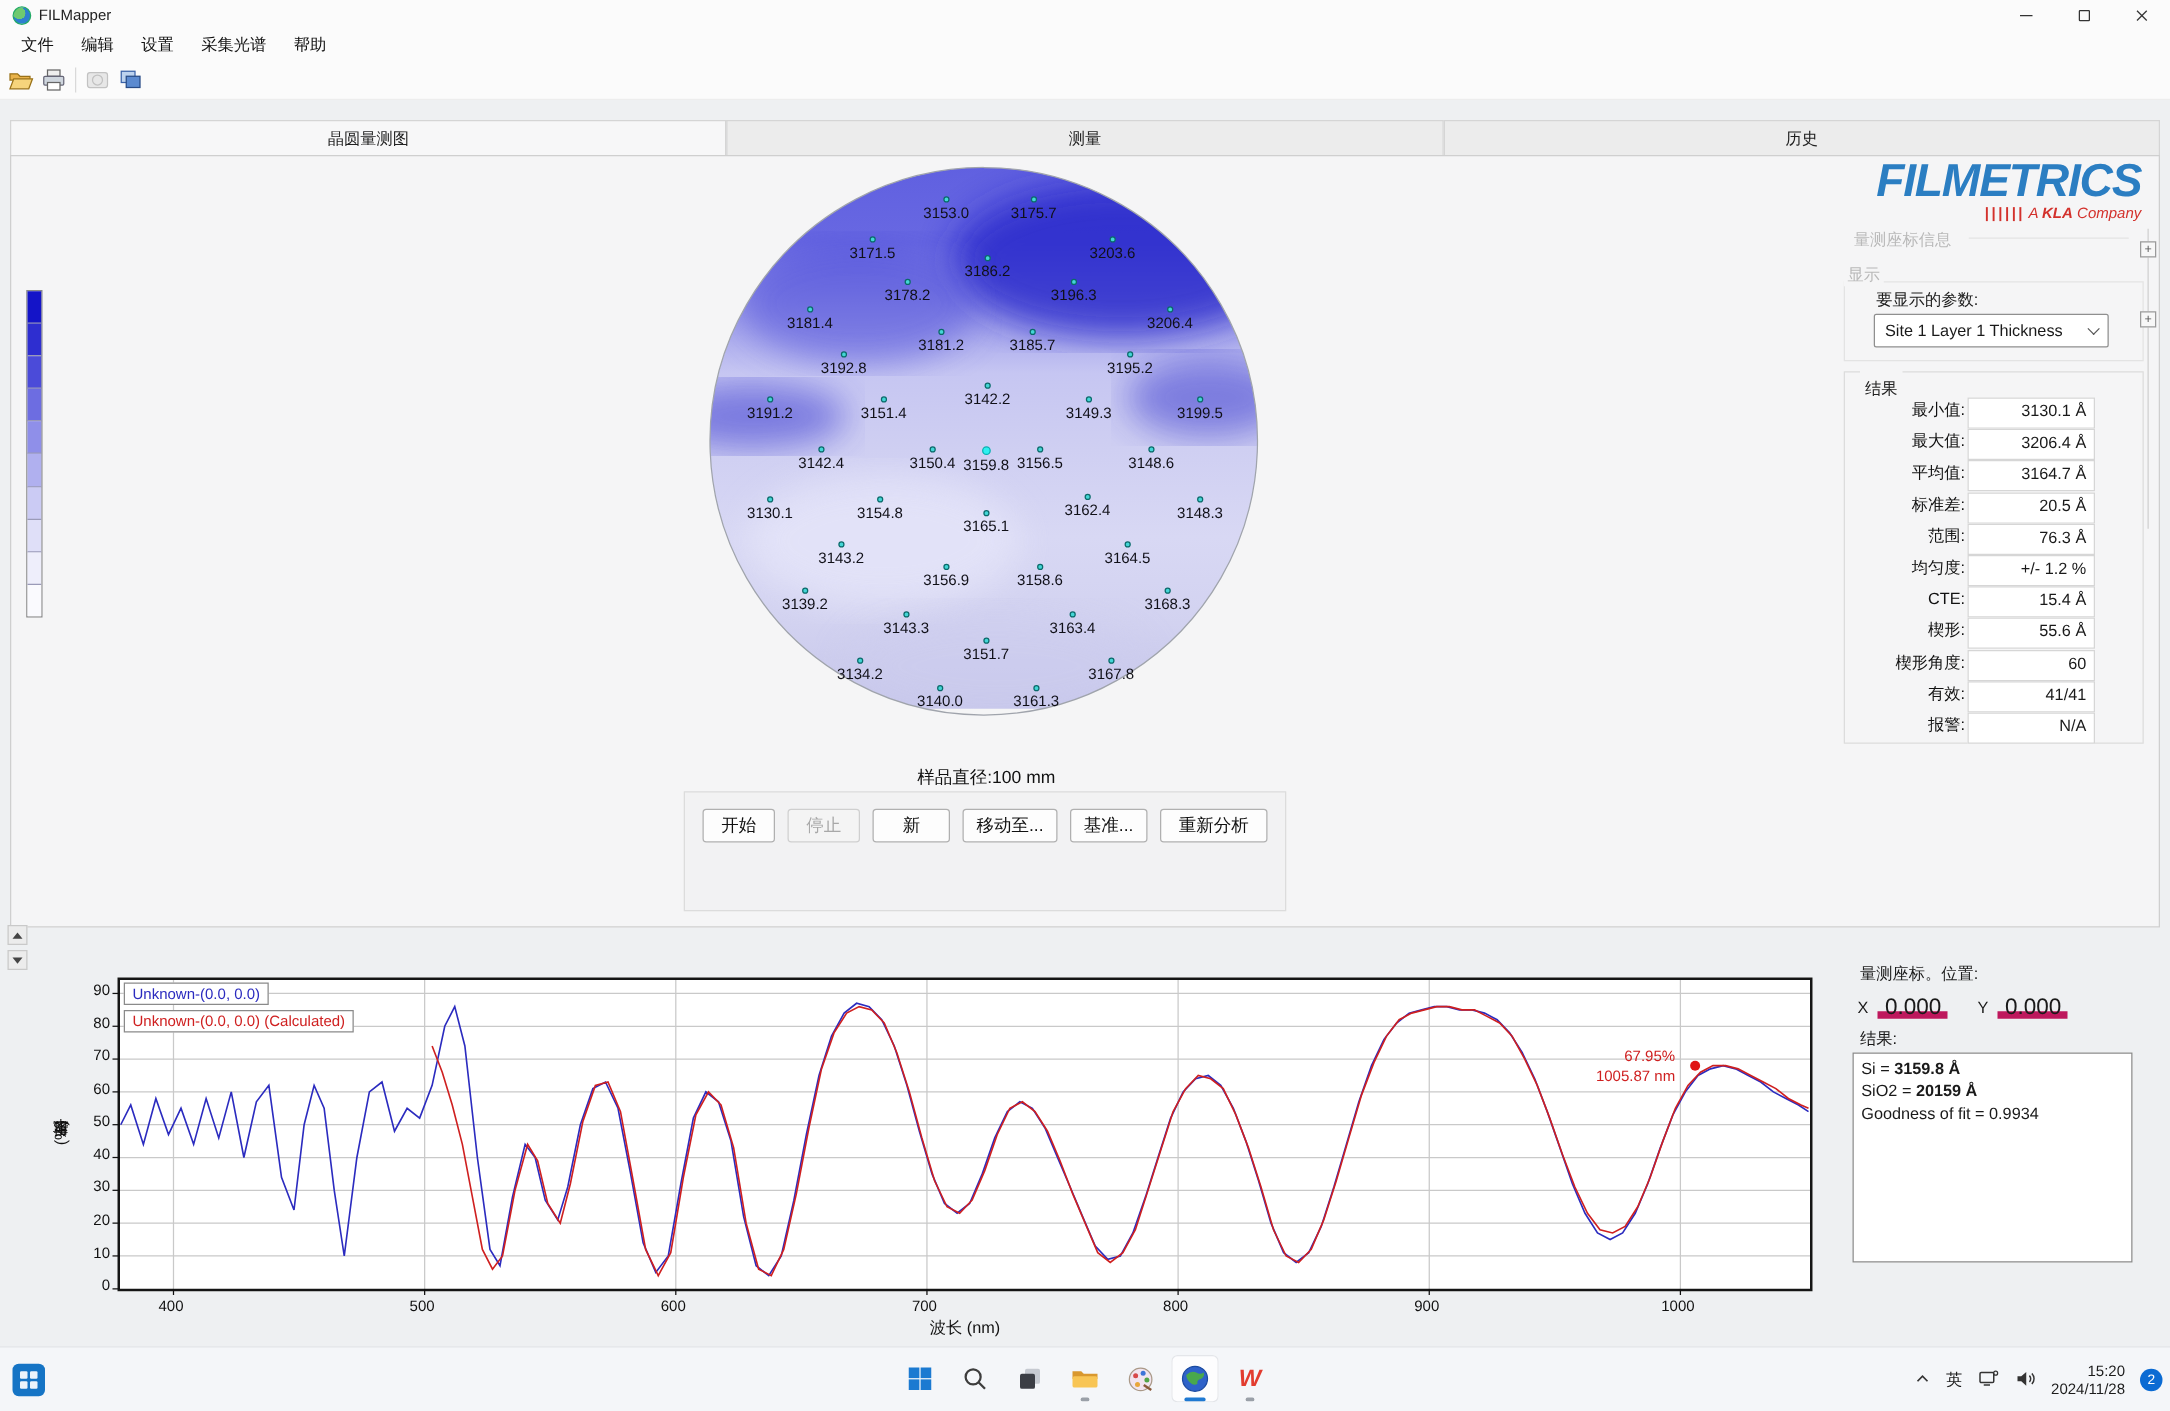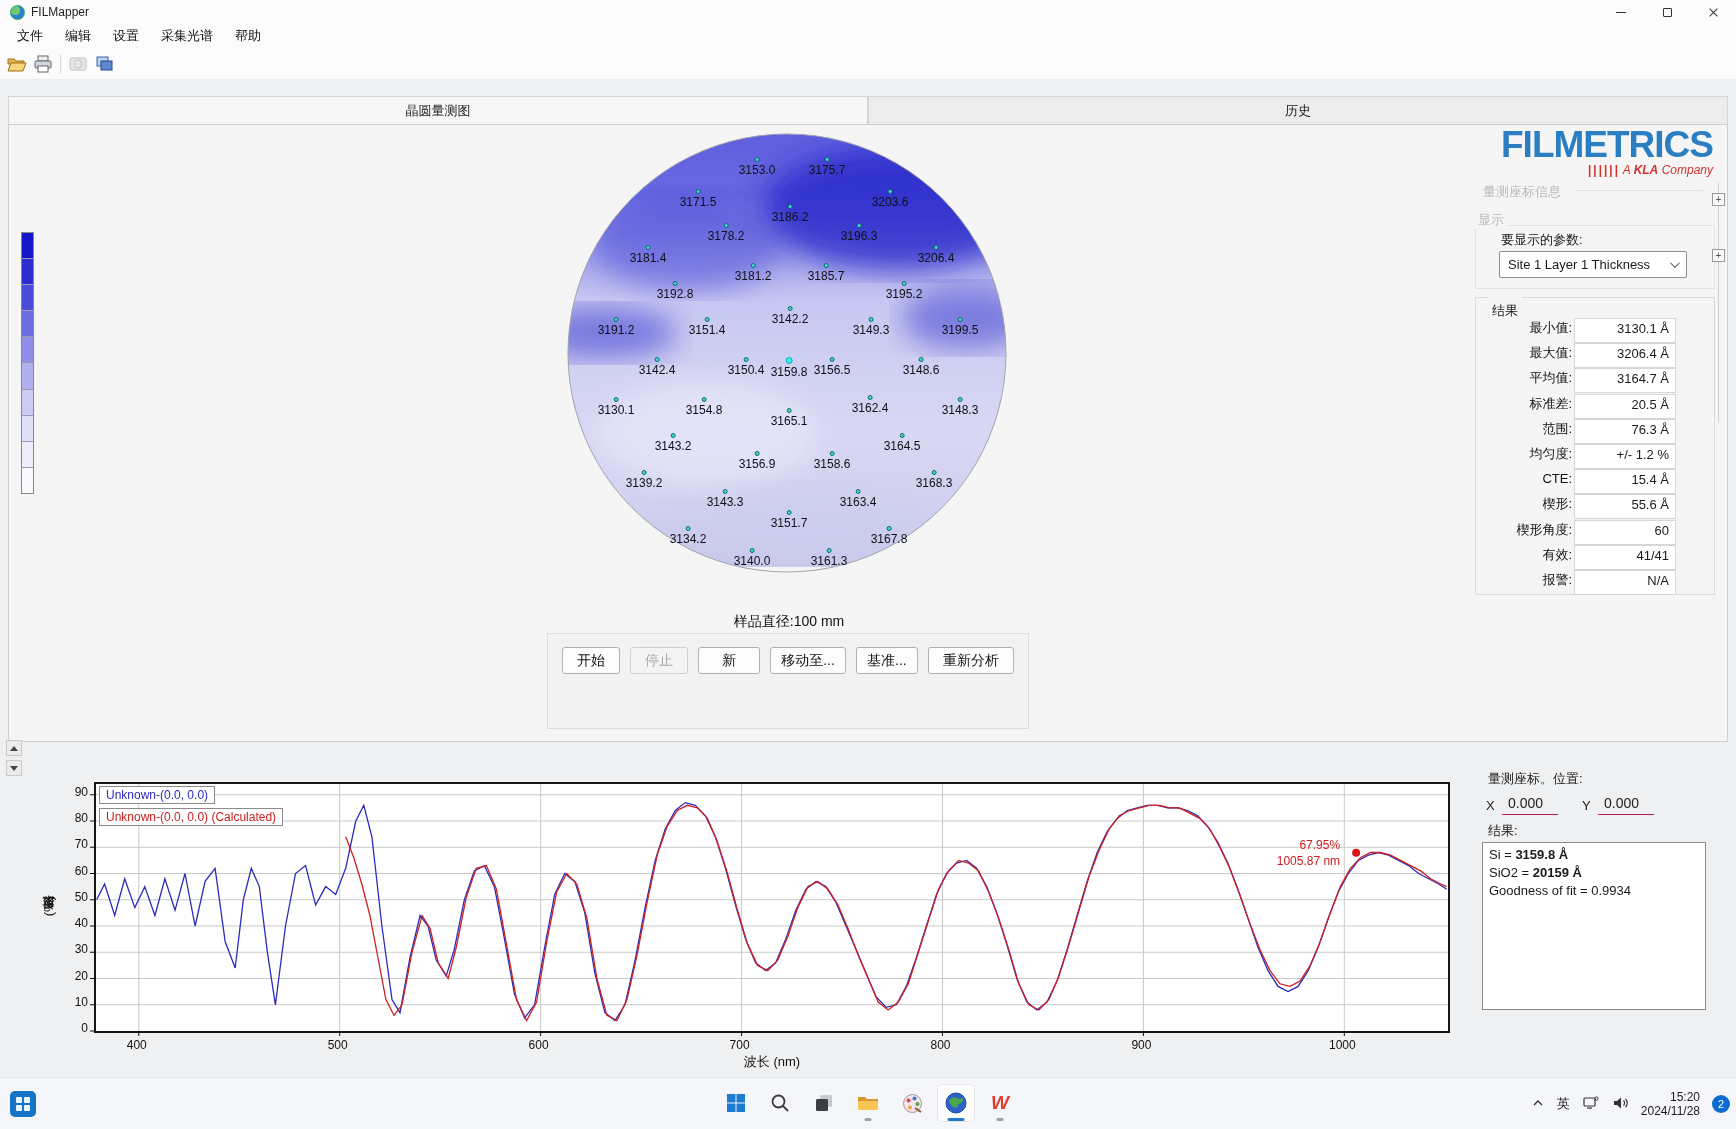--- a/index.html
+++ b/index.html
@@ -58,21 +58,21 @@
   .btn.disabled{color:#a8a8a8;border-color:#cfcfcf;background:#f4f4f4}
   #recipe-row{position:absolute;left:18px;top:56px;right:14px;height:26px;display:flex;align-items:center}
   #recipe-label{font-size:14px;margin-right:8px}
   #recipe-combo{position:relative;width:206px;height:24px;background:#fff;border:1px solid #8f8f8f;font-size:13px;display:flex;align-items:center;padding-left:6px}
   #recipe-arrow{position:absolute;right:1px;top:1px;width:20px;height:20px;background:#f2f2f2;border-left:1px solid #bbb;display:flex;align-items:center;justify-content:center}
   .tri-down{width:0;height:0;border-left:4px solid transparent;border-right:4px solid transparent;border-top:5px solid #333}
   #edit-btn{margin-left:46px;width:74px}
 
   
   #logo{position:absolute;left:1452px;top:0px;width:252px;text-align:right}
-  #logo-name{font-size:37px;font-weight:800;color:#2b7ec2;letter-spacing:-1px;line-height:40px}
+  #logo-name{font-size:37px;font-weight:800;font-style:italic;color:#2b7ec2;letter-spacing:-1px;line-height:40px}
   #logo-sub{font-size:12px;font-style:italic;color:#d3312c;margin-top:-2px}
   #logo-sub .bars{letter-spacing:2px;font-weight:700}
   #logo-sub .kla{font-weight:800}
   .gray-title{position:absolute;color:#b9b9b9;font-size:13px;background:#f5f5f6;padding:0 3px;z-index:2}
   .gray-line{position:absolute;height:1px;background:#e3e3e3}
   .pin-btn{position:absolute;width:13px;height:13px;border:1px solid #9a9a9a;background:#f7f7f7;font-size:10px;line-height:11px;text-align:center;color:#555}
   .vline{position:absolute;width:1px;background:#d0d0d0}
   #disp-group{position:absolute;left:1466px;top:100px;width:240px;height:64px;border:1px solid #e3e3e3}
   #param-label{position:absolute;left:1492px;top:106px;font-size:13px}
   #param-combo{position:absolute;left:1490px;top:126px;width:188px;height:27px;background:#fff;border:1px solid #8f8f8f;border-radius:2px;font-size:13px;display:flex;align-items:center;padding:0 24px 0 8px}
@@ -96,21 +96,21 @@
   .xtick{position:absolute;width:44px;text-align:center;font-size:12px;color:#111}
   #ylab{position:absolute;left:40px;top:12px;height:251px;display:flex;align-items:center}
   #ylab span{writing-mode:vertical-rl;transform:rotate(180deg);font-size:13px;color:#111}
   #xlab{position:absolute;left:94px;top:283px;width:1356px;text-align:center;font-size:13px;color:#111}
   #annot{position:absolute;text-align:right;font-size:12px;line-height:16px;font-weight:400}
 
   
   #info-panel{position:absolute;left:1478px;top:0px;width:232px;height:250px}
   #coord-title{position:absolute;left:10px;top:0px;font-size:13px}
   .uf-label{position:absolute;top:28px;font-size:13px}
-  .ufield{position:absolute;top:25px;height:20px;border-bottom:1px solid #be185d;font-size:14px;padding-left:6px;width:56px;background:transparent}
+  .ufield{position:absolute;top:25px;height:20px;border-bottom:6px solid #be185d;font-size:18px;padding-left:6px;width:56px;background:transparent}
   #res-label{position:absolute;left:10px;top:52px;font-size:13px}
   #fit-box{position:absolute;left:4px;top:72px;width:224px;height:168px;background:#fff;border:1px solid #8a8a8a;padding:3px 6px;font-size:13px;line-height:18px}
   #fit-box b{font-weight:700}
 
   
   #taskbar{position:absolute;left:0;top:1077px;width:1736px;height:52px;background:#f4f6f9;border-top:1px solid #e2e4e8}
   #tb-corner{position:absolute;left:10px;top:13px;width:26px;height:26px;border-radius:5px;background:#1574c5;display:flex;align-items:center;justify-content:center}
   #tb-corner .grid{width:14px;height:14px;display:grid;grid-template-columns:6px 6px;grid-template-rows:6px 6px;gap:2px}
   #tb-corner .grid i{background:#fff;opacity:.92;border-radius:1px}
   #tb-center{position:absolute;left:50%;top:6px;transform:translateX(-50%);display:flex;gap:6px}
@@ -173,20 +173,21 @@
   <span class="tbicon">
     <svg width="20" height="18" viewBox="0 0 20 18">
         <rect x="3" y="2" width="11" height="9" fill="#bcd2ee" stroke="#3a62a8"></rect>
         <rect x="7" y="6" width="11" height="9" fill="#5b8ad0" stroke="#274a86"></rect>
       </svg>
   </span>
 </div>
 
 <div id="tabstrip">
     <div class="tab active">晶圆量测图</div>
+    <div class="tab">测量</div>
     <div class="tab">历史</div>
   </div>
 
 <div id="main-panel">
 
   <div id="scale-bar">
       <div class="scale-seg" style="background: rgb(20, 20, 200);"></div>
       <div class="scale-seg" style="background: rgb(46, 46, 208);"></div>
       <div class="scale-seg" style="background: rgb(75, 75, 217);"></div>
       <div class="scale-seg" style="background: rgb(109, 109, 225);"></div>

